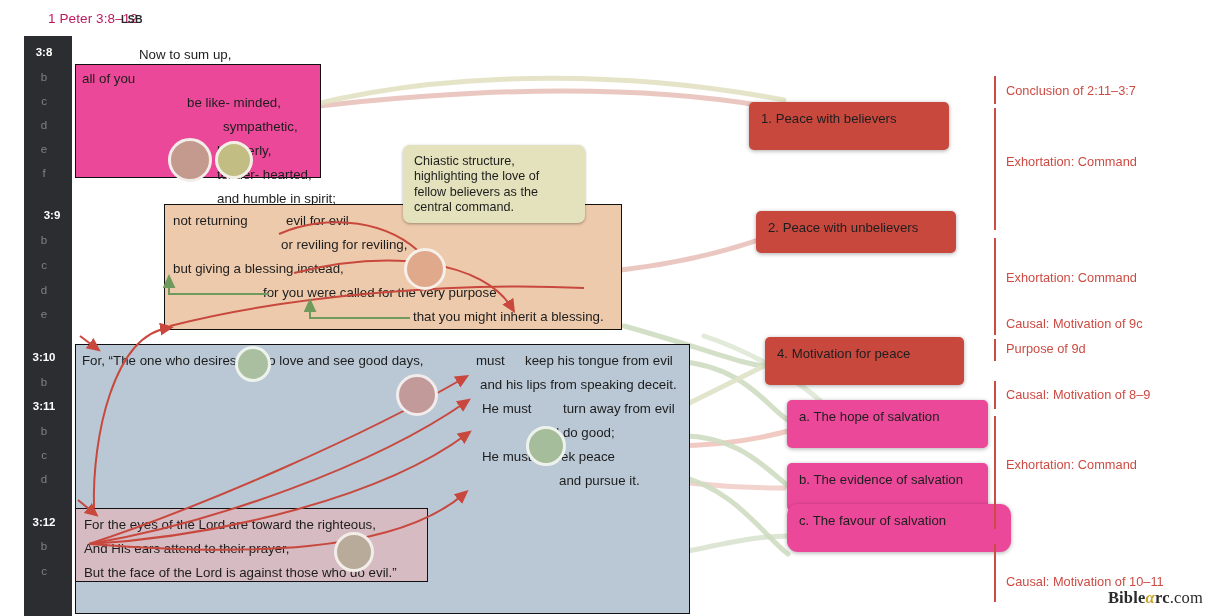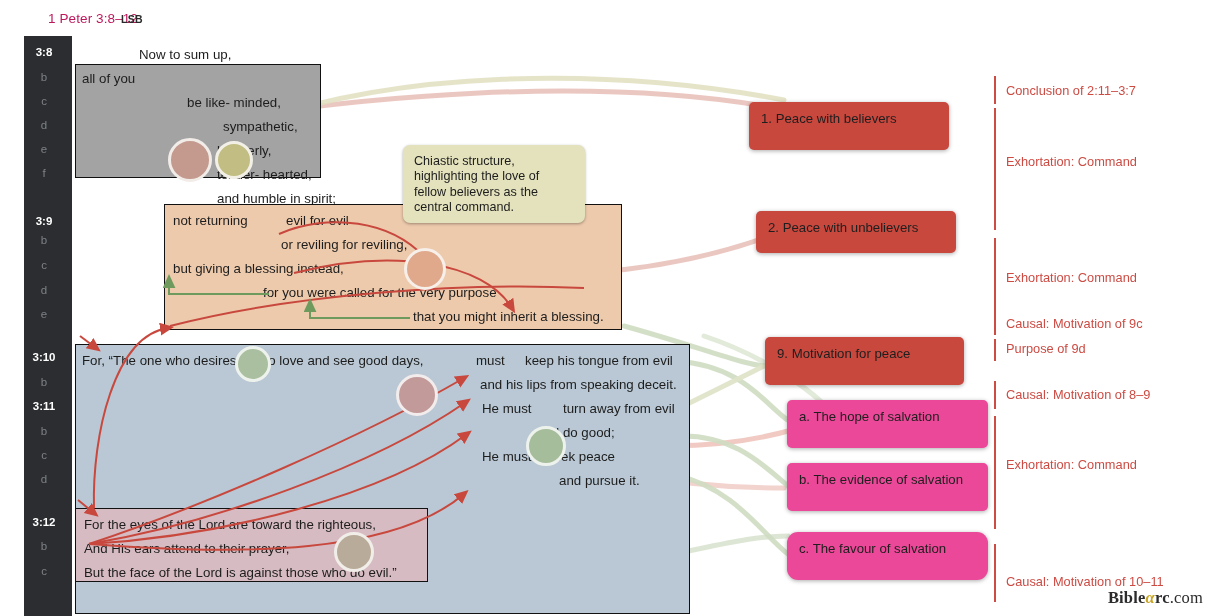--- a/index.html
+++ b/index.html
@@ -19,21 +19,21 @@
 
   
   #canvas{position:absolute;left:64px;top:36px;width:1161px;height:580px;}
   #arcs{position:absolute;left:0;top:0;width:1161px;height:580px;pointer-events:none;}
   #arcs-back{position:absolute;left:0;top:0;width:1161px;height:580px;pointer-events:none;}
 
   
   .block{position:absolute;border:1px solid #111;box-sizing:border-box;}
   .line{position:absolute;font-size:13.3px;line-height:15px;white-space:nowrap;color:#1d1d1d;}
 
-  #blk-green{background:#a3a3a3;}
+  #blk-green{background:#ec4899;}
   #blk-orange{background:#eecaac;}
   #blk-blue{background:#b9c8d4;}
   #blk-pink{background:#d6bcc2;}
 
   .free-line{position:absolute;font-size:13.3px;line-height:15px;white-space:nowrap;color:#1d1d1d;}
 
   
   #note{position:absolute;left:339px;top:109px;width:182px;height:78px;
         background:#e4e2bd;border-radius:7px;box-sizing:border-box;padding:9px 11px;
         box-shadow:0 1px 3px rgba(0,0,0,.35);}
@@ -64,21 +64,21 @@
   <div id="hdr-ver">LSB</div>
 </div>
 
 <div id="sidebar">
     <div class="vlabel major" style="top: 10px;">3:8</div>
     <div class="vlabel minor" style="top: 35px;">b</div>
     <div class="vlabel minor" style="top: 59px;">c</div>
     <div class="vlabel minor" style="top: 83px;">d</div>
     <div class="vlabel minor" style="top: 107px;">e</div>
     <div class="vlabel minor" style="top: 131px;">f</div>
-    <div class="vlabel major" style="top: 179px;">3:9</div>
+    <div class="vlabel major" style="top: 173px; padding-left: 8px;">3:9</div>
     <div class="vlabel minor" style="top: 198px;">b</div>
     <div class="vlabel minor" style="top: 223px;">c</div>
     <div class="vlabel minor" style="top: 248px;">d</div>
     <div class="vlabel minor" style="top: 272px;">e</div>
     <div class="vlabel major" style="top: 315px;">3:10</div>
     <div class="vlabel minor" style="top: 340px;">b</div>
     <div class="vlabel major" style="top: 364px;">3:11</div>
     <div class="vlabel minor" style="top: 389px;">b</div>
     <div class="vlabel minor" style="top: 413px;">c</div>
     <div class="vlabel minor" style="top: 437px;">d</div>
@@ -210,29 +210,29 @@
     <p>Chiastic structure, highlighting the love of fellow believers as the central command.</p>
   </div>
 
 <div class="prop red" style="left: 685px; top: 66px; width: 200px; height: 48px;">
       <span>1. Peace with believers</span>
     </div>
     <div class="prop red" style="left: 692px; top: 175px; width: 200px; height: 42px;">
       <span>2. Peace with unbelievers</span>
     </div>
     <div class="prop red" style="left: 701px; top: 301px; width: 199px; height: 48px;">
-      <span>9. Motivation for peace</span>
+      <span>4. Motivation for peace</span>
     </div>
     <div class="prop green" style="left: 723px; top: 364px; width: 201px; height: 48px;">
       <span>a. The hope of salvation</span>
     </div>
     <div class="prop green" style="left: 723px; top: 427px; width: 201px; height: 48px;">
       <span>b. The evidence of salvation</span>
     </div>
-    <div class="prop green" style="left: 723px; top: 496px; width: 201px; height: 48px; border-radius: 11px;">
+    <div class="prop green" style="left: 723px; top: 468px; width: 224px; height: 48px; border-radius: 11px;">
       <span>c. The favour of salvation</span>
     </div>
     <div class="brk" style="left: 930px; top: 40px; height: 28px;"></div>
     <div class="ann" style="left: 942px; top: 47px;">Conclusion of 2:11–3:7</div>
     <div class="brk" style="left: 930px; top: 72px; height: 122px;"></div>
     <div class="ann" style="left: 942px; top: 118px;">Exhortation: Command</div>
     <div class="brk" style="left: 930px; top: 202px; height: 86px;"></div>
     <div class="ann" style="left: 942px; top: 234px;">Exhortation: Command</div>
     <div class="brk" style="left: 930px; top: 275px; height: 24px;"></div>
     <div class="ann" style="left: 942px; top: 280px;">Causal: Motivation of 9c</div>

